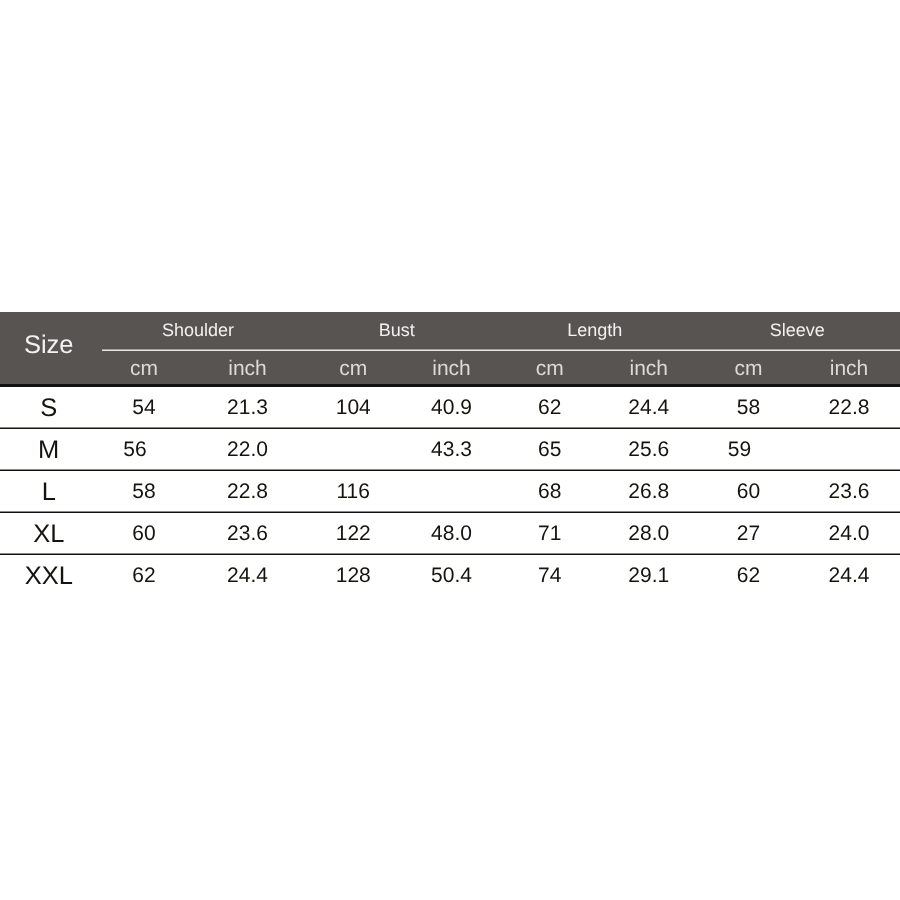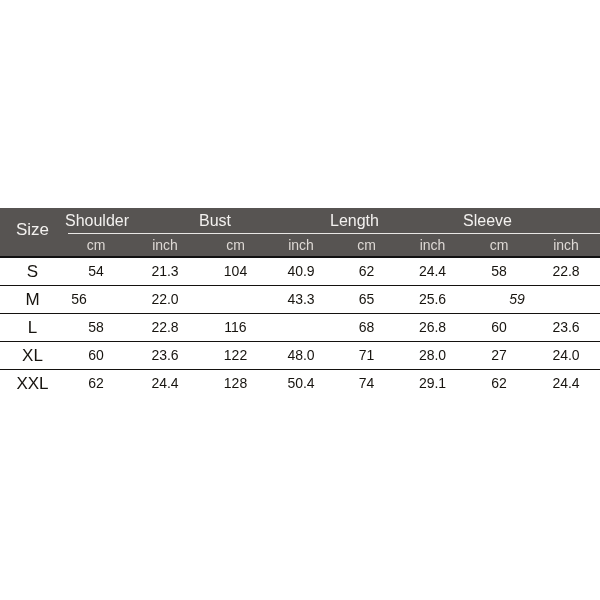--- a/index.html
+++ b/index.html
@@ -58,21 +58,22 @@
     top: 0;
     width: 535px;
     height: 25px;
   }
 
   .group-cell {
     position: absolute;
     top: 1px;
     height: 23px;
     color: #f3f1ef;
-    font-size: 16px;
+    font-size: 12px;
+    text-align: center;
     line-height: 23px;
     white-space: nowrap;
   }
 
   .group-underline {
     position: absolute;
     left: 68px;
     top: 25px;
     width: 532px;
     height: 1px;
@@ -184,26 +185,26 @@
         <div class="cell" style="left:203px; width:65px;">104</div>
         <div class="cell" style="left:268px; width:66px;text-align:center;">40.9</div>
         <div class="cell" style="left:334px; width:65px;">62</div>
         <div class="cell" style="left:399px; width:67px;">24.4</div>
         <div class="cell" style="left:466px; width:66px;">58</div>
         <div class="cell" style="left:532px; width:68px;">22.8</div>
       </div>
 
       <div class="data-row">
         <div class="cell size-label" style="left:0px;   width:65px;">M</div>
-        <div class="cell" style="left:48px;  width:62px;">56</div>
+        <div class="cell" style="left:59px;  width:62px;">56</div>
         <div class="cell" style="left:127px; width:76px;">22.0</div>
         <div class="cell" style="left:268px; width:66px;">43.3</div>
         <div class="cell" style="left:334px; width:65px;">65</div>
         <div class="cell" style="left:399px; width:67px;">25.6</div>
-        <div class="cell" style="left:484px; width:66px;font-style:italic;">59</div>
+        <div class="cell" style="left:460px; width:66px;">59</div>
       </div>
 
       <div class="data-row">
         <div class="cell size-label" style="left:0px;   width:65px;">L</div>
         <div class="cell" style="left:65px;  width:62px;">58</div>
         <div class="cell" style="left:127px; width:76px;">22.8</div>
         <div class="cell" style="left:203px; width:65px;">116</div>
         <div class="cell" style="left:334px; width:65px;">68</div>
         <div class="cell" style="left:399px; width:67px;">26.8</div>
         <div class="cell" style="left:466px; width:66px;">60</div>

